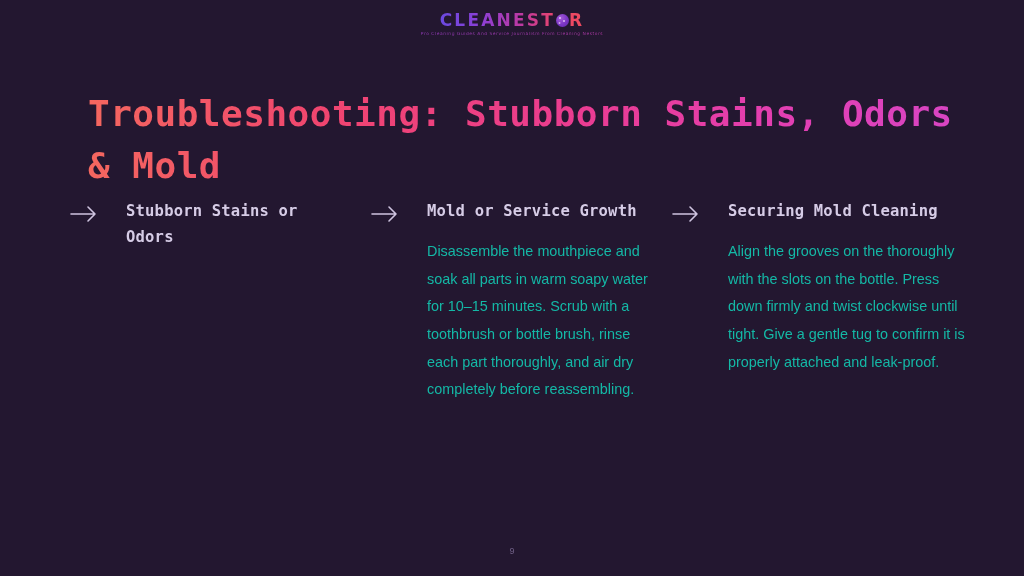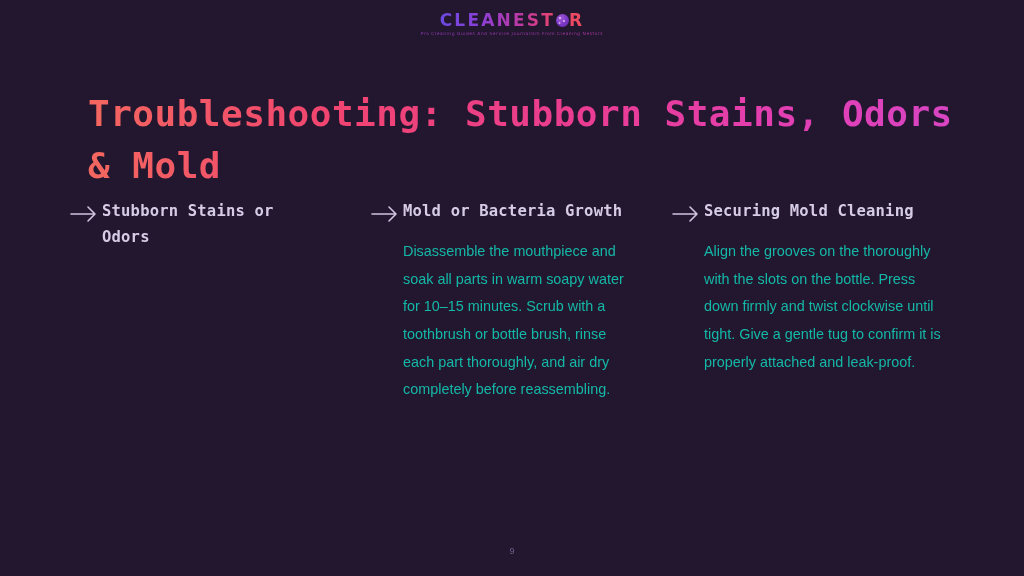--- a/index.html
+++ b/index.html
@@ -95,20 +95,21 @@
     left: 70px;
     right: 52px;
     display: flex;
     gap: 0;
   }
   .column {
     width: 301px;
     flex: 0 0 301px;
     display: flex;
     align-items: flex-start;
+    gap: 24px;
   }
   .arrow-icon {
     flex: 0 0 auto;
     width: 32px;
     margin-top: 7px;
     color: #cfc4e0;
     line-height: 0;
   }
   .col-body { flex: 1 1 auto; }
   .col-heading {
@@ -169,21 +170,21 @@
     </div>
   </div>
 
   <div class="column">
     <span class="arrow-icon">
       <svg width="28" height="18" viewBox="0 0 28 18" fill="none" xmlns="http://www.w3.org/2000/svg">
         <path d="M1 9 H25 M18 2 L25 9 L18 16" stroke="currentColor" stroke-width="1.6" stroke-linecap="round" stroke-linejoin="round"></path>
       </svg>
     </span>
     <div class="col-body">
-      <div class="col-heading">Mold or Bacteria Growth</div>
+      <div class="col-heading">Mold or Service Growth</div>
       <p class="col-text">Disassemble the mouthpiece and soak all parts in warm soapy water for 10–15 minutes. Scrub with a toothbrush or bottle brush, rinse each part thoroughly, and air dry completely before reassembling.</p>
     </div>
   </div>
 
   <div class="column">
     <span class="arrow-icon">
       <svg width="28" height="18" viewBox="0 0 28 18" fill="none" xmlns="http://www.w3.org/2000/svg">
         <path d="M1 9 H25 M18 2 L25 9 L18 16" stroke="currentColor" stroke-width="1.6" stroke-linecap="round" stroke-linejoin="round"></path>
       </svg>
     </span>

